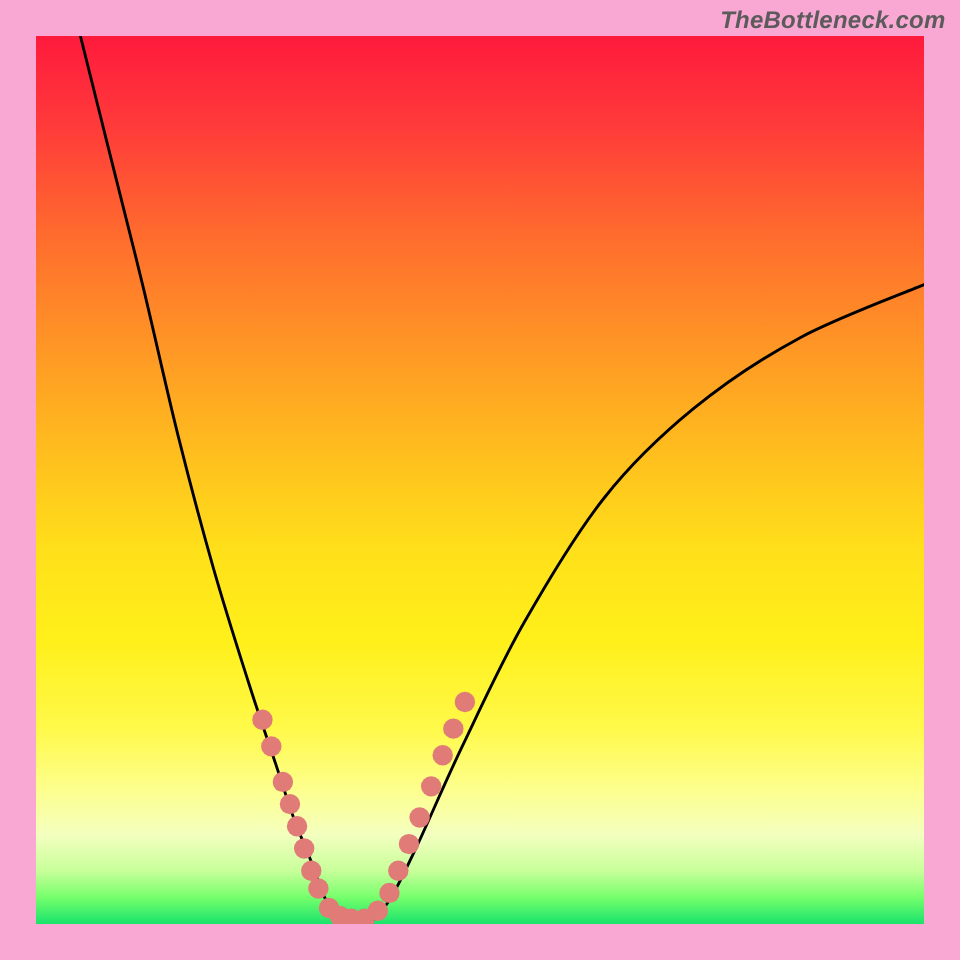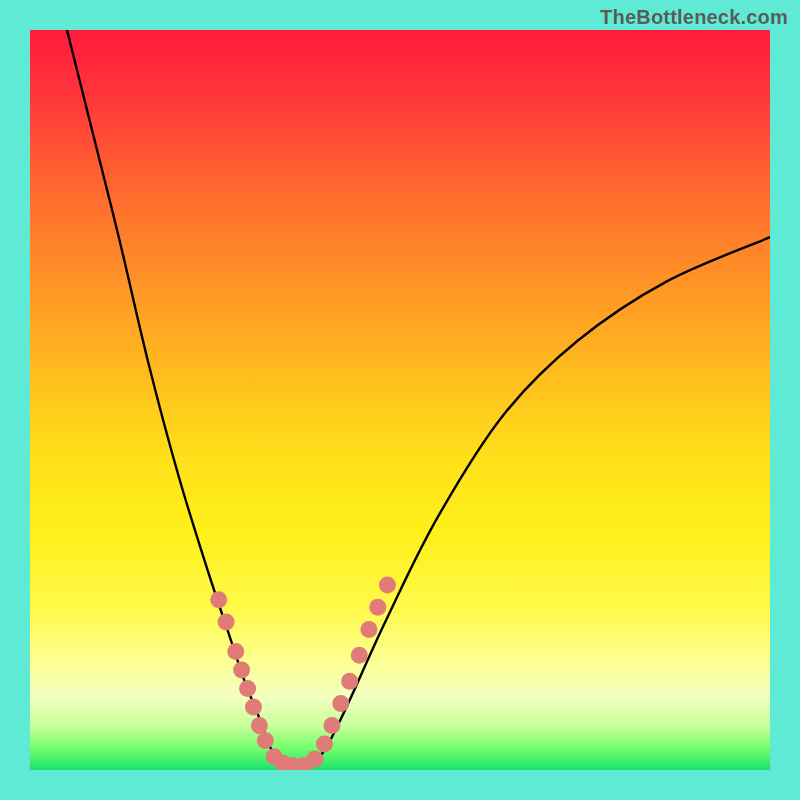--- a/index.html
+++ b/index.html
@@ -1,21 +1,22 @@
 <!DOCTYPE html>
 <html><head>
 <meta charset="utf-8">
 <style>
   * { margin: 0; padding: 0; box-sizing: border-box; }
   html, body { width: 800px; height: 800px; overflow: hidden; background: #000; }
   .frame {
     position: relative;
     width: 800px;
     height: 800px;
-    background: #5eead4;
+    background: #f9a8d4;
+    font-style: italic;
   }
   .plot {
     position: absolute;
     left: 30px;
     top: 30px;
     width: 740px;
     height: 740px;
     background: linear-gradient(to bottom,
       #ff1a3c 0%,
       #ff3a3a 10%,

